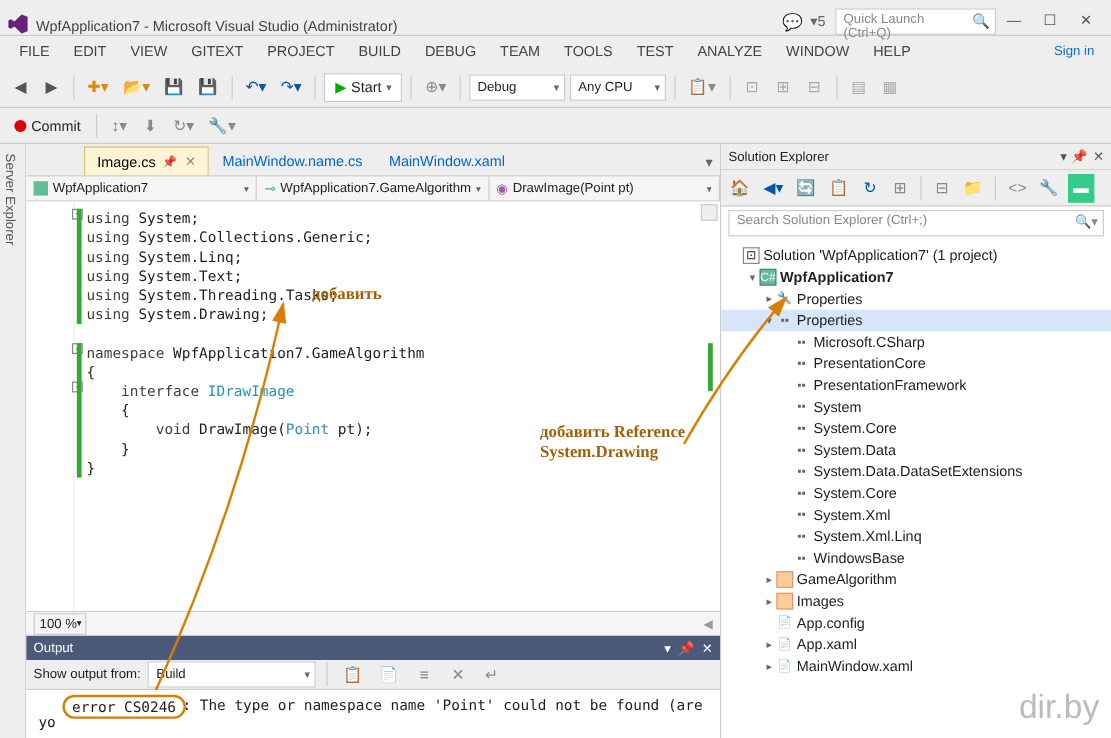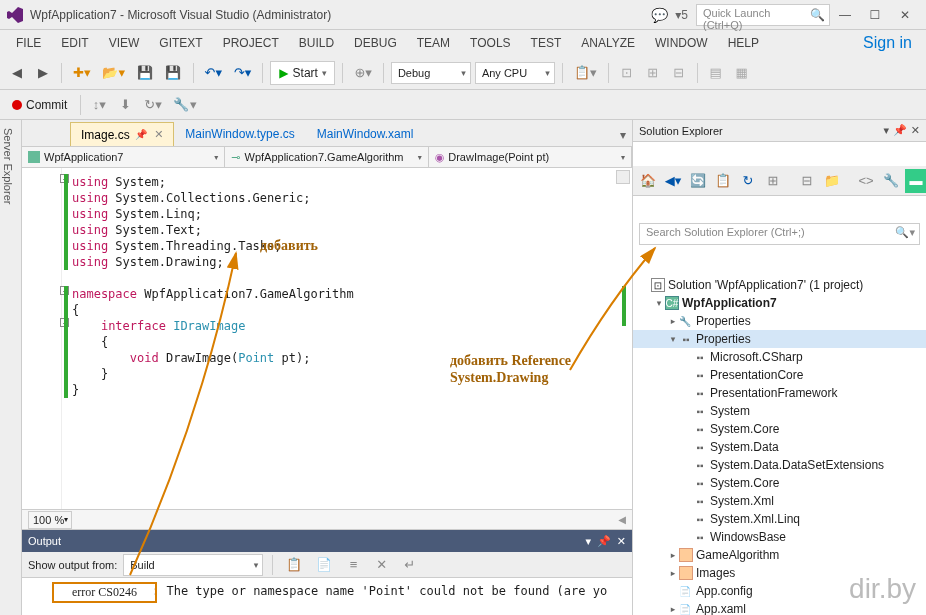--- a/index.html
+++ b/index.html
@@ -1,28 +1,28 @@
 <!DOCTYPE html>
 <html><head>
 <meta charset="utf-8">
 <style>
 * { box-sizing: border-box; margin: 0; padding: 0; }
 body { font-family: "Segoe UI", Tahoma, sans-serif; font-size: 12px; color: #1e1e1e; background: #eee; width: 926px; height: 615px; overflow: hidden; position: relative; }
-.titlebar { display: flex; align-items: center; height: 30px; background: #eee; padding: 0 6px; border-bottom: 1px solid #ccc; }
+.titlebar { display: flex; align-items: flex-end; height: 30px; background: #eee; padding: 0 6px; border-bottom: 1px solid #ccc; }
 .titlebar .vs-logo { width: 18px; height: 18px; margin-right: 6px; }
 .titlebar .title { flex: 0 0 auto; font-size: 12px; color: #444; }
 .titlebar .spacer { flex: 1; }
 .titlebar .feedback-box { display:flex; align-items:center; gap:6px; padding: 0 8px; height:22px; }
 .titlebar .funnel { font-size:12px; color:#666; }
 .titlebar .quicklaunch { width: 134px; height: 22px; border: 1px solid #ccc; padding: 2px 20px 2px 6px; background: #fff; font-size: 11px; color:#888; position:relative; }
 .titlebar .quicklaunch .mag { position:absolute; right:4px; top:3px; color:#666; font-size:12px;}
 .titlebar .winbtn { width: 30px; height: 24px; display:flex; align-items:center; justify-content:center; color:#555; font-size:12px; cursor:pointer;}
 .menubar { display:flex; align-items:center; height:26px; background:#eee; padding:0 6px; gap:0; }
 .menubar .item { padding: 4px 10px; font-size:12px; color:#444; cursor:pointer; text-transform:uppercase; }
-.menubar .signin { margin-left:auto; font-size:16px; color:#0078d4; padding-right:8px; cursor:pointer; }
+.menubar .signin { margin-left:auto; font-size:11px; color:#0078d4; padding-right:8px; cursor:pointer; }
 .toolbar { display:flex; align-items:center; height:34px; background:#eee; padding:2px 6px; gap:4px; border-bottom:1px solid #ccc; }
 .tbtn { min-width:22px; height:24px; display:flex; align-items:center; justify-content:center; padding:0 3px; cursor:pointer; color:#555; font-size:13px; border:1px solid transparent; }
 .tsep { width:1px; height:20px; background:#ccc; margin:0 3px; }
 .start-btn { display:flex; align-items:center; gap:4px; height:24px; padding:0 8px; border:1px solid #ccc; background:#fff; cursor:pointer; }
 .start-btn .play { color:#0a0; font-size:12px; }
 .combo { height:22px; border:1px solid #ccc; background:#fff; padding:1px 18px 1px 6px; font-size:11px; position:relative; min-width:80px; display:flex; align-items:center; }
 .combo .arrow { position:absolute; right:4px; font-size:9px; color:#666; }
 .toolbar2 { display:flex; align-items:center; height:30px; background:#eee; padding:2px 6px; gap:4px; border-bottom:1px solid #ccc; }
 .commit-btn { display:flex; align-items:center; gap:4px; height:22px; padding:0 6px; cursor:pointer; }
 .commit-btn .dot { width:10px; height:10px; border-radius:50%; background:#d00; }
@@ -34,34 +34,34 @@
 .ftab.active { background:#fff4d6; border:1px solid #d8c070; border-bottom:none; color:#000;margin-left:44px; }
 .ftab .x { color:#888; font-size:11px; }
 .ftab .pin { color:#666; font-size:10px; }
 .nav-bar { display:flex; height:22px; border-top:1px solid #ccc; border-bottom:1px solid #ccc; background:#f5f5f5; }
 .nav-combo { flex:1; border-right:1px solid #ccc; padding:2px 6px; font-size:11px; display:flex; align-items:center; gap:4px; position:relative; }
 .nav-combo .arrow { margin-left:auto; font-size:8px; color:#666; }
 .nav-combo .csicon { width:12px; height:12px; background:#6b9; display:inline-block; }
 .code-area { flex:1; position:relative; overflow:hidden; font-family:Consolas,monospace; font-size:12px; background:#fff; }
 .code-lines { padding:6px 0 6px 50px; line-height:16px; white-space:pre; position:relative; }
 .gutter { position:absolute; left:0; top:0; bottom:0; width:40px; border-right:1px solid #eee; }
-.kw { color:#be185d; }
+.kw { color:#404040; }
 .typ { color:#2b91af; }
 .green-bar { position:absolute; left:42px; width:4px; background:#3a3; }
 .zoom-bar { height:20px; border-top:1px solid #ccc; display:flex; align-items:center; padding:0 6px; background:#f5f5f5; }
 .zoom-combo { width:44px; height:18px; border:1px solid #ccc; font-size:11px; padding:0 4px; display:flex; align-items:center; position:relative;}
 .zoom-combo .arrow{position:absolute;right:3px;font-size:8px;}
 .output-panel { border-top:1px solid #ccc; display:flex; flex-direction:column; }
 .panel-head { height:22px; background:#4a5a78; color:#fff; display:flex; align-items:center; padding:0 6px; font-size:11px; }
 .panel-head .right { margin-left:auto; display:flex; gap:6px;}
 .output-toolbar { height:26px; display:flex; align-items:center; padding:0 6px; gap:6px; background:#eee; border-bottom:1px solid #ccc; font-size:11px;}
 .output-toolbar .combo { min-width:140px; }
 .output-body { flex:1; background:#fff; font-family:Consolas,monospace; font-size:12px; padding:6px 10px; position:relative; }
-.output-body .err-oval { position:absolute; border:2px solid #d97e00; border-radius:0; padding:1px 18px; left:30px; top:4px;font-family:Liberation Serif, serif;}
-.solution-panel { width:294px; background:#fff; border-left:1px solid #ccc; display:flex; flex-direction:column;gap:24px; }
+.output-body .err-oval { position:absolute; border:2px solid #d97e00; border-radius:10px; padding:1px 6px; left:30px; top:4px;}
+.solution-panel { width:326px; background:#fff; border-left:1px solid #ccc; display:flex; flex-direction:column; }
 .sol-tabhead { height:22px; background:#eee; display:flex; align-items:center; padding:0 6px; font-size:11px; border-bottom:1px solid #ccc;}
 .sol-tabhead .right { margin-left:auto; display:flex; gap:4px; color:#555;}
 .sol-toolbar { height:30px; display:flex; align-items:center; padding:0 4px; gap:3px; border-bottom:1px solid #ccc; background:#eee;}
 .sol-search { height:22px; margin:3px 6px; border:1px solid #ccc; padding:2px 6px; font-size:11px; color:#888; position:relative;}
 .sol-search .mag { position:absolute; right:4px; top:2px; }
 .tree { flex:1; overflow:auto; padding:4px 0; font-size:12px; }
 .tree-row { display:flex; align-items:center; height:18px; padding-left:6px; cursor:pointer; }
 .tree-row.selected { background:#d4e6f7; }
 .twist { width:12px; display:inline-block; text-align:center; color:#666; font-size:9px;}
 .ticon { width:14px; height:14px; display:inline-flex; align-items:center; justify-content:center; font-size:10px; margin-right:3px;}
@@ -171,21 +171,21 @@
   <div class="server-explorer-tab">Server Explorer</div>
 
   <div class="editor-col">
     <div class="file-tabs" id="file-tabs">
         <div class="ftab active">
           <span>Image.cs</span>
           <span class="pin">📌</span>
           <span class="x">✕</span>
         </div>
         <div class="ftab">
-          <span>MainWindow.type.cs</span>
+          <span>MainWindow.name.cs</span>
         </div>
         <div class="ftab">
           <span>MainWindow.xaml</span>
         </div>
         <div style="margin-left: auto; padding: 4px 6px; color: rgb(102, 102, 102); cursor: pointer;">▾</div>
       </div>
 
     <div class="nav-bar">
       <div class="nav-combo">
           <span class="csicon"></span>

